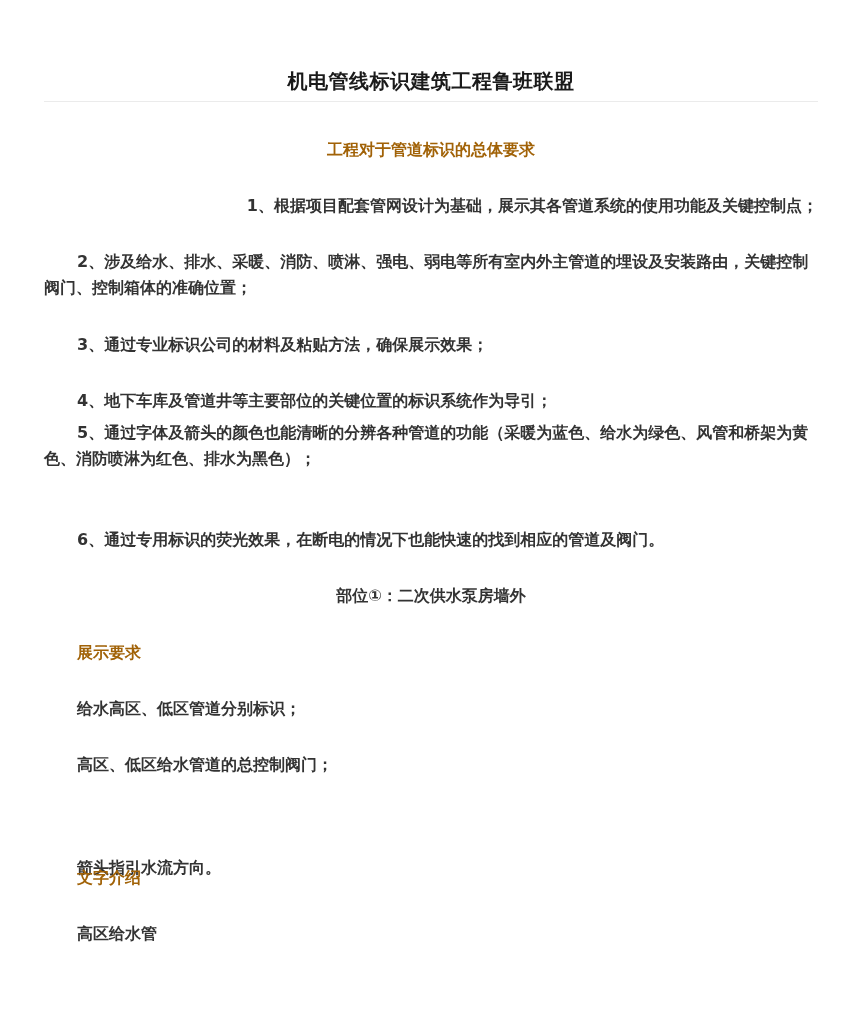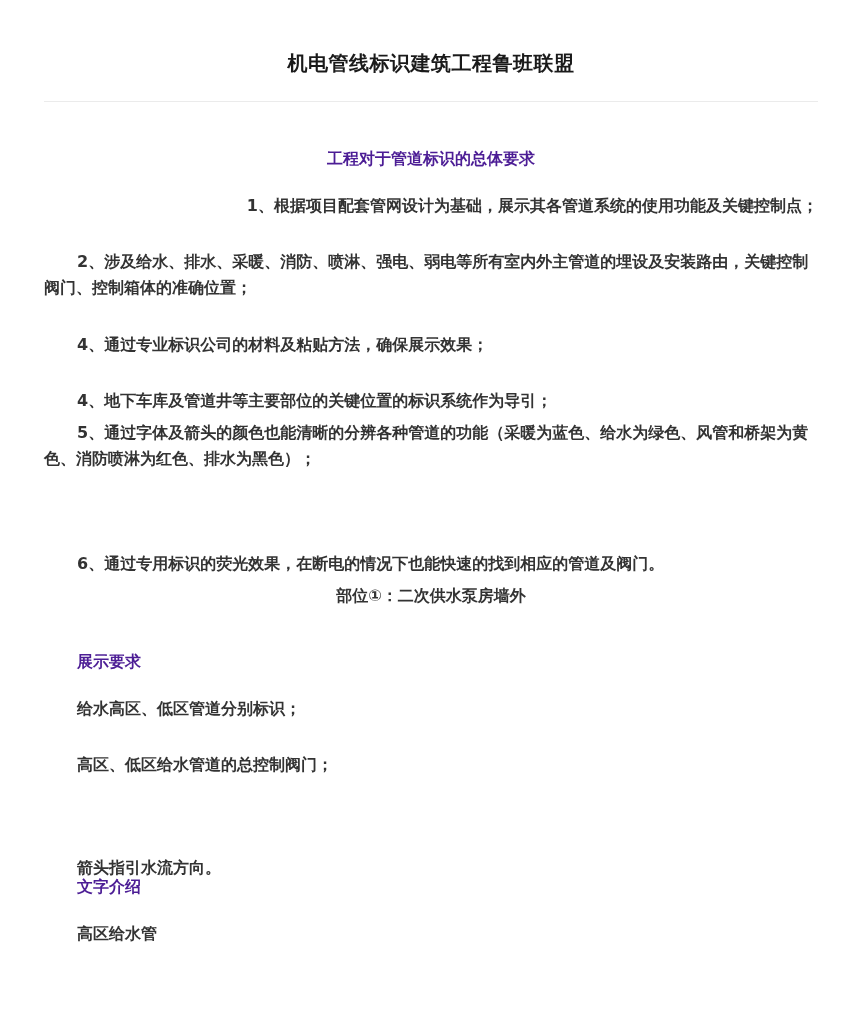--- a/index.html
+++ b/index.html
@@ -15,21 +15,21 @@
       color: #333333;
     }
     .page {
       position: relative;
       width: 862px;
       height: 1024px;
     }
     .title {
       position: absolute;
       left: 0;
-      top: 48px;
+      top: 66px;
       width: 862px;
       text-align: center;
       font-size: 20px;
       font-weight: bold;
       color: #1a1a1a;
       line-height: 30px;
       letter-spacing: 0.5px;
     }
     .divider {
       position: absolute;
@@ -58,42 +58,41 @@
       text-align: center;
     }
     .indent {
       text-indent: 33px;
     }
     .pad {
       padding-left: 33px;
       box-sizing: border-box;
     }
     .accent {
-      color: #4c1d95;
-      margin-top: 9px;
+      color: #a16207;
     }
   </style>
 </head>
 <body>
 
 <div class="page">
 
   <div class="title">机电管线标识建筑工程鲁班联盟</div>
   <div class="divider"></div>
 
   <div class="content">
 
     <div class="line center accent" style="top:137px;">工程对于管道标识的总体要求</div>
 
     <div class="line indent" style="top:193px;text-align:right;">1、根据项目配套管网设计为基础，展示其各管道系统的使用功能及关键控制点；</div>
     <div class="line indent" style="top:249px;">2、涉及给水、排水、采暖、消防、喷淋、强电、弱电等所有室内外主管道的埋设及安装路由，关键控制阀门、控制箱体的准确位置；</div>
-    <div class="line indent" style="top:332px;">4、通过专业标识公司的材料及粘贴方法，确保展示效果；</div>
+    <div class="line indent" style="top:332px;">3、通过专业标识公司的材料及粘贴方法，确保展示效果；</div>
     <div class="line indent" style="top:388px;">4、地下车库及管道井等主要部位的关键位置的标识系统作为导引；</div>
     <div class="line indent" style="top:420px;">5、通过字体及箭头的颜色也能清晰的分辨各种管道的功能（采暖为蓝色、给水为绿色、风管和桥架为黄色、消防喷淋为红色、排水为黑色）；</div>
-    <div class="line indent" style="top:551px;">6、通过专用标识的荧光效果，在断电的情况下也能快速的找到相应的管道及阀门。</div>
+    <div class="line indent" style="top:527px;">6、通过专用标识的荧光效果，在断电的情况下也能快速的找到相应的管道及阀门。</div>
 
     <div class="line center" style="top:583px;">部位①：二次供水泵房墙外</div>
 
     <div class="line pad accent" style="top:640px;">展示要求</div>
     <div class="line pad" style="top:696px;">给水高区、低区管道分别标识；</div>
     <div class="line pad" style="top:752px;">高区、低区给水管道的总控制阀门；</div>
     <div class="line pad" style="top:808px;margin-top:47px;">箭头指引水流方向。</div>
 
     <div class="line pad accent" style="top:865px;">文字介绍</div>
     <div class="line pad" style="top:921px;">高区给水管</div>

